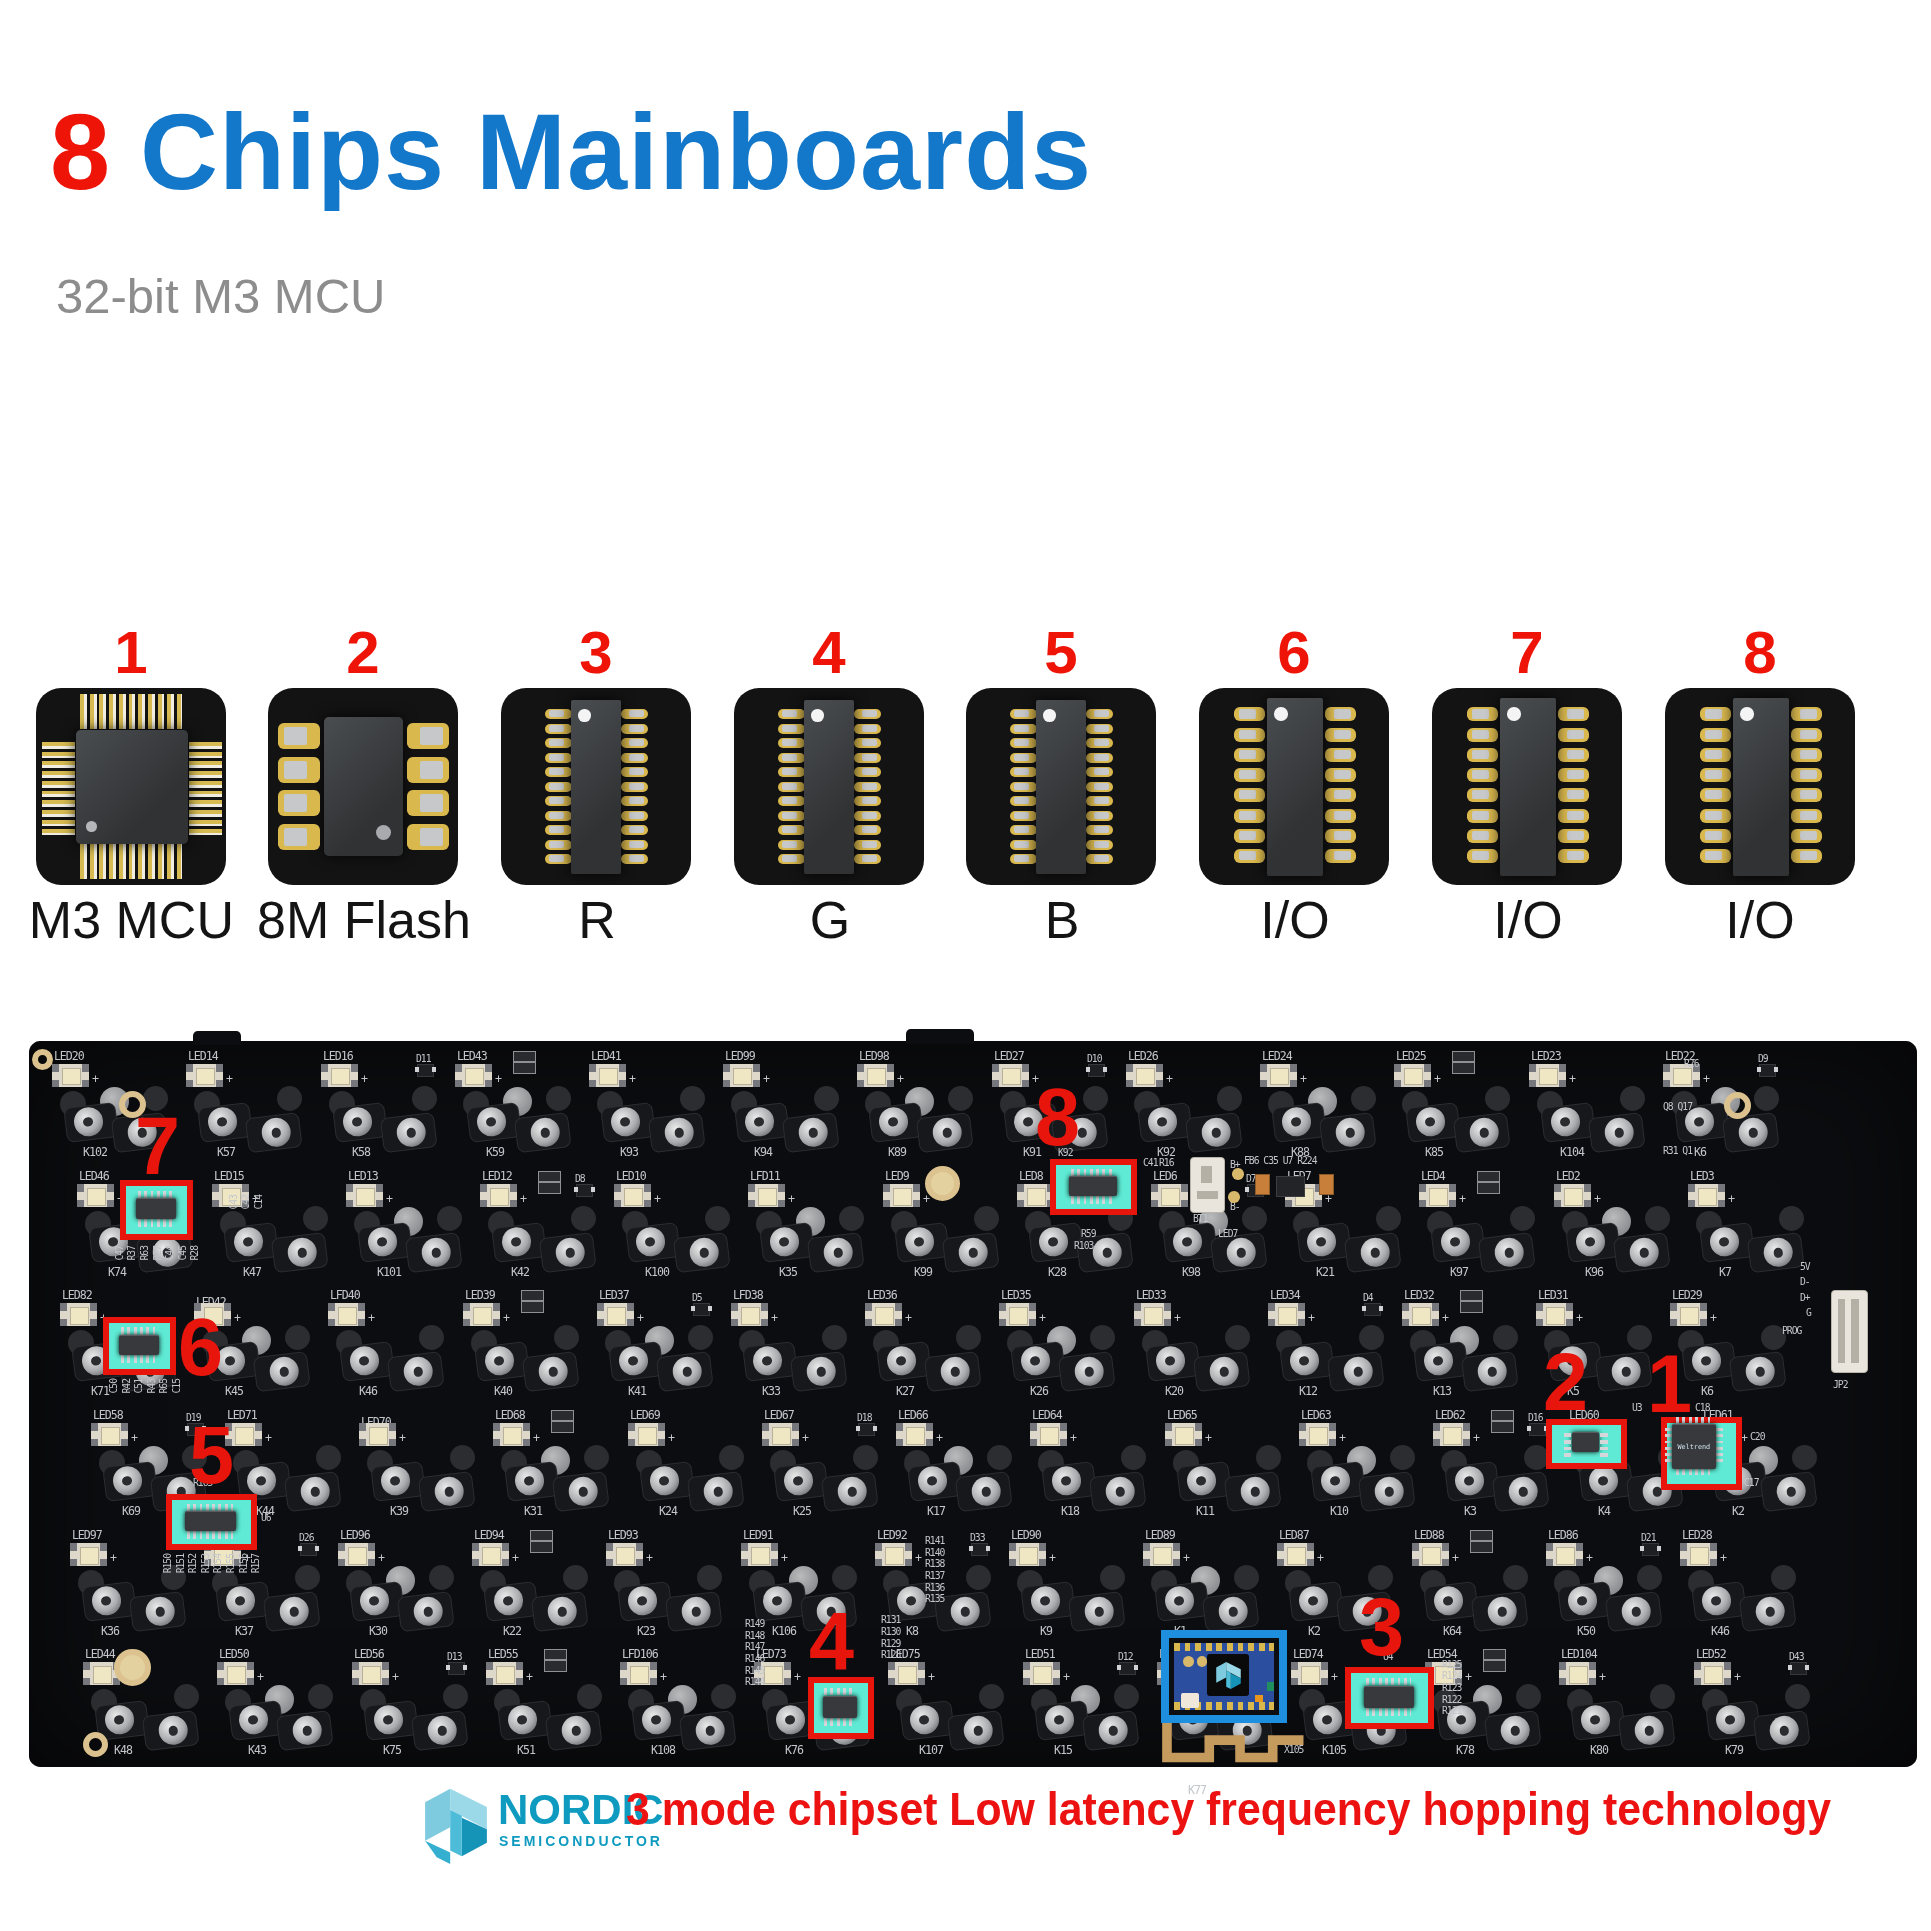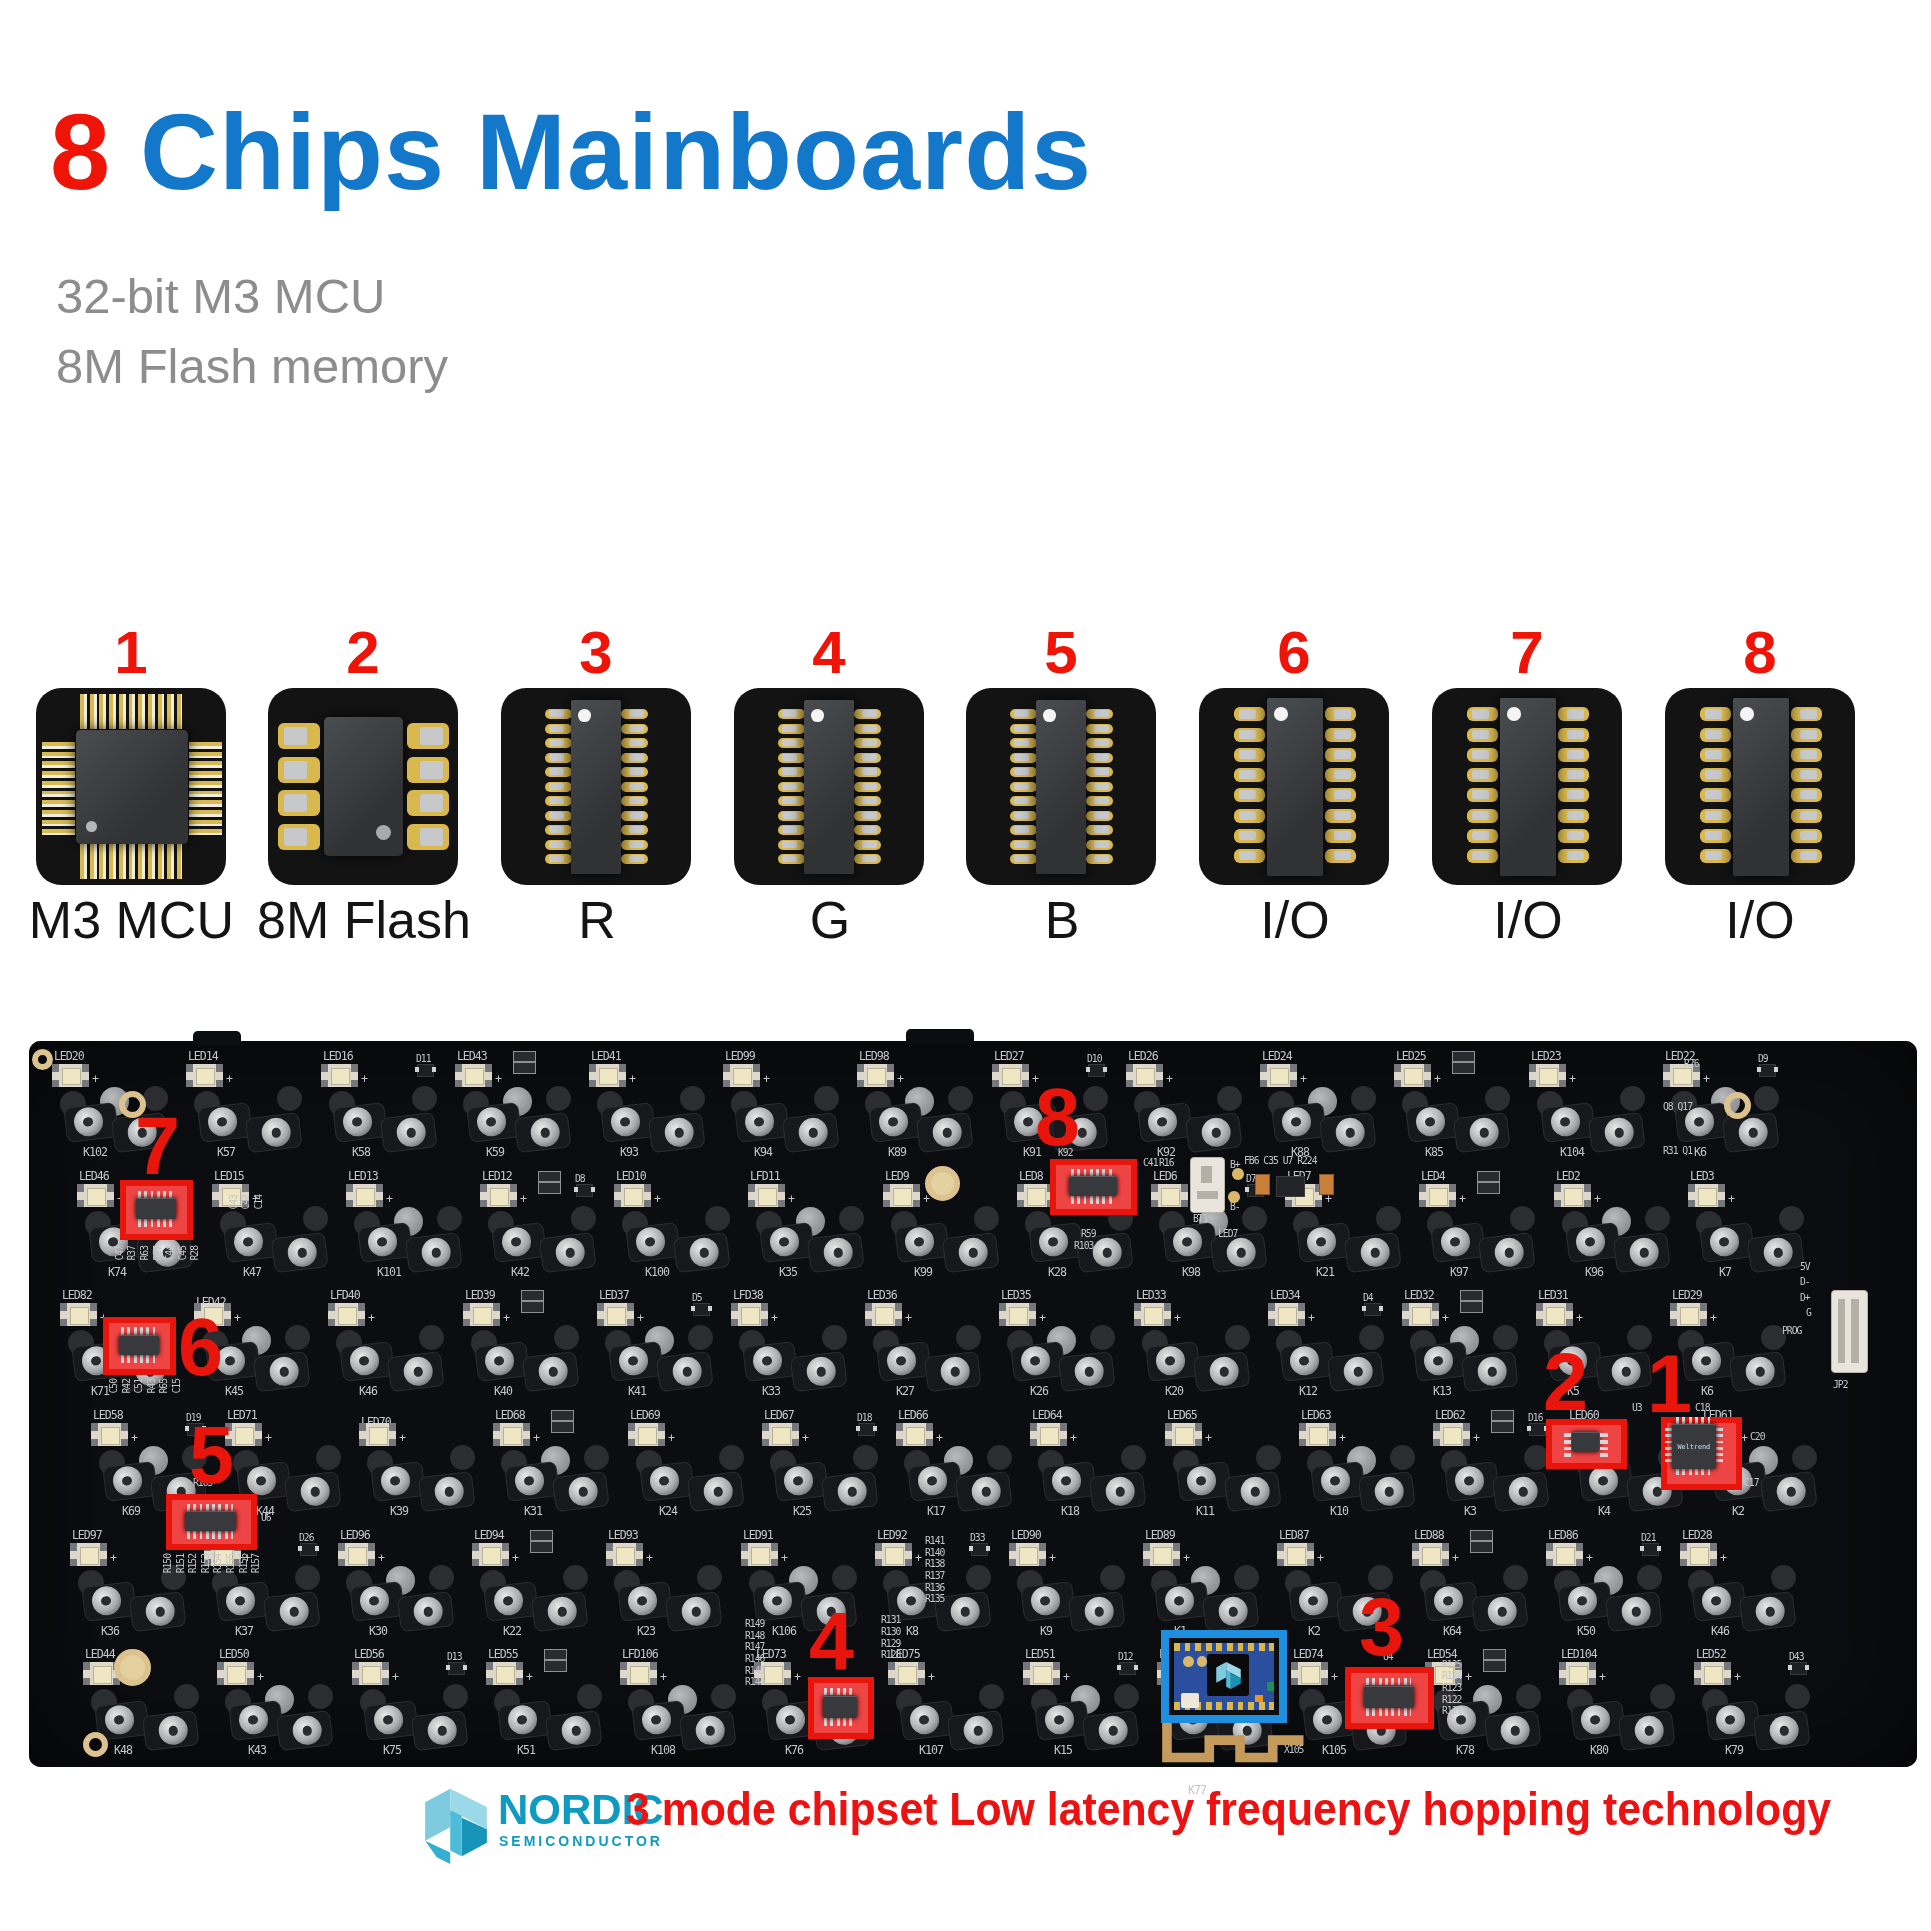--- a/index.html
+++ b/index.html
@@ -34,21 +34,21 @@
   .hole{border-radius:50%;}
   .sw{width:98px;height:50px;}
   .sw .pl{position:absolute;background:#17181c;border-radius:6.8px;box-shadow:0 0 0 1px #2c2d31;}
   .rivet{position:absolute;width:29px;height:29px;border-radius:50%;
          background:radial-gradient(circle at 40% 35%,#ececec,#a9abae 55%,#5d5e62 90%);}
   .rivet i{position:absolute;left:9.7px;top:9.7px;width:9.7px;height:9.7px;border-radius:50%;background:#2a2b2f;display:block;}
   .diode{width:15.4px;height:10.6px;background:#1e1f23;border:1px solid #36373b;}
   .diode i{position:absolute;top:1.9px;width:3.9px;height:4.8px;background:#cfd1d4;display:block;}
   .smd{width:21px;height:9.7px;background:#2a2b2f;border:1px solid #8e9094;}
   .ring{border-radius:50%;background:transparent;}
-  .callout{border:6.8px solid #e8150d;background:#ef4444;box-sizing:border-box;}
+  .callout{border:6.8px solid #e8150d;background:#5eead4;box-sizing:border-box;}
   .callnum{font-size:81px;font-weight:800;color:#e8150d;line-height:77px;}
   .minibody{position:absolute;background:#37393d;border-top:1px solid #595b60;border-radius:1.9px;
             box-shadow:0 0 5.8px #000;}
   .minipins{position:absolute;background:repeating-linear-gradient(90deg,#d4d6d9 0 2.9px,rgba(0,0,0,0) 2.9px 6.3px);}
   .minipins-v{position:absolute;background:repeating-linear-gradient(180deg,#d4d6d9 0 2.9px,rgba(0,0,0,0) 2.9px 6.3px);}
   .conn{background:#e9e5dc;border-radius:3.9px;border:1px solid #b9b5aa;}
   .conn i{position:absolute;background:#b4b0a5;display:block;}
   #bluebox{border:8.7px solid #1e8fdf;background:#0d0e11;box-sizing:border-box;}
   .module{position:absolute;background:#2c4e9e;border-radius:2.9px;}
   .module .pads{position:absolute;left:0;right:0;height:8.7px;
@@ -61,21 +61,20 @@
 </head>
 <body>
 
 <div id="canvas">
 
   <div class="abs" id="title" style="color: rgb(20, 120, 202);">
     <span class="num" style="color: rgb(238, 20, 8);">8</span><span>Chips Mainboards</span>
   </div>
   <div class="abs" id="subtitle" style="color: rgb(141, 141, 141);">
     <div>32-bit M3 MCU</div>
-    <div>8M Flash memory</div>
   </div>
 
   <div id="lineup"></div>
 
   <div class="abs" id="board" style="background: rgb(12, 13, 16);">
       <div style="left: 21px; top: 3.9px; width: 134px; height: 120px; position: absolute;">
         <div class="silk" style="left: 3.9px; top: 3.9px; position: absolute;">LED20</div>
         <div class="ledfp" style="left: 1.9px; top: 19.3px; position: absolute;">
           <span class="die"></span>
           <span class="p" style="left: 0px; top: 0px;"></span>

